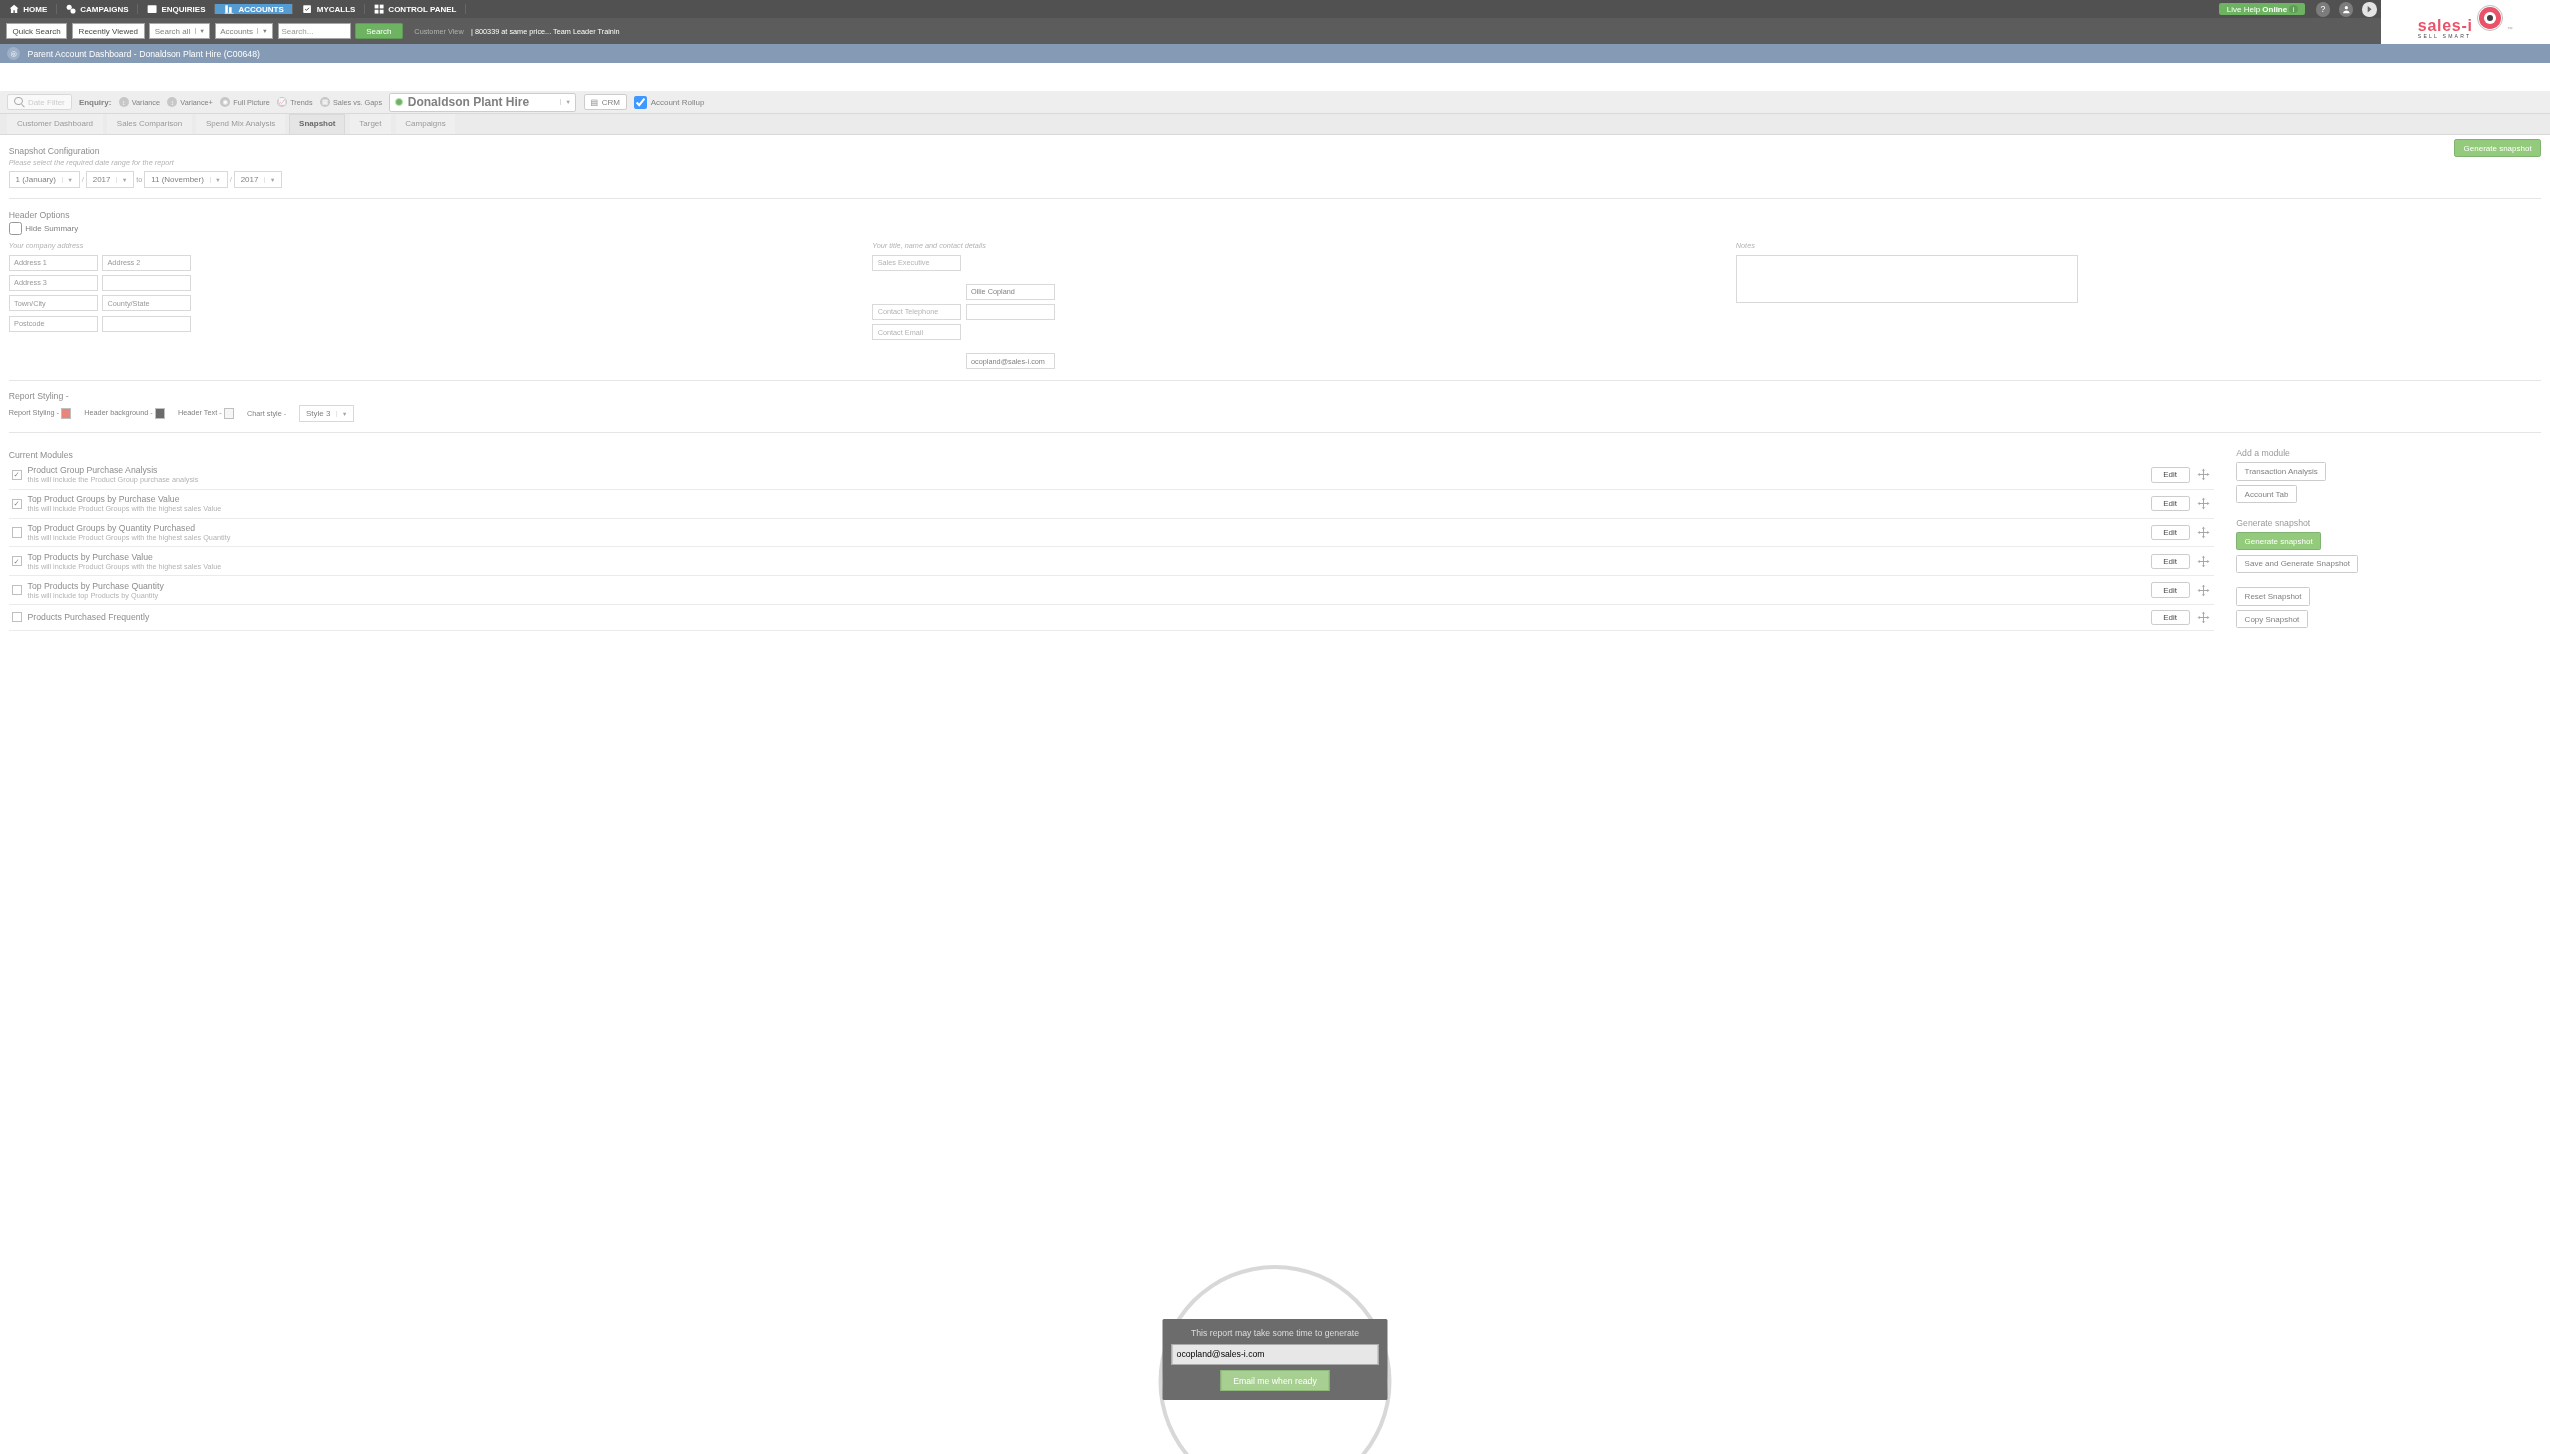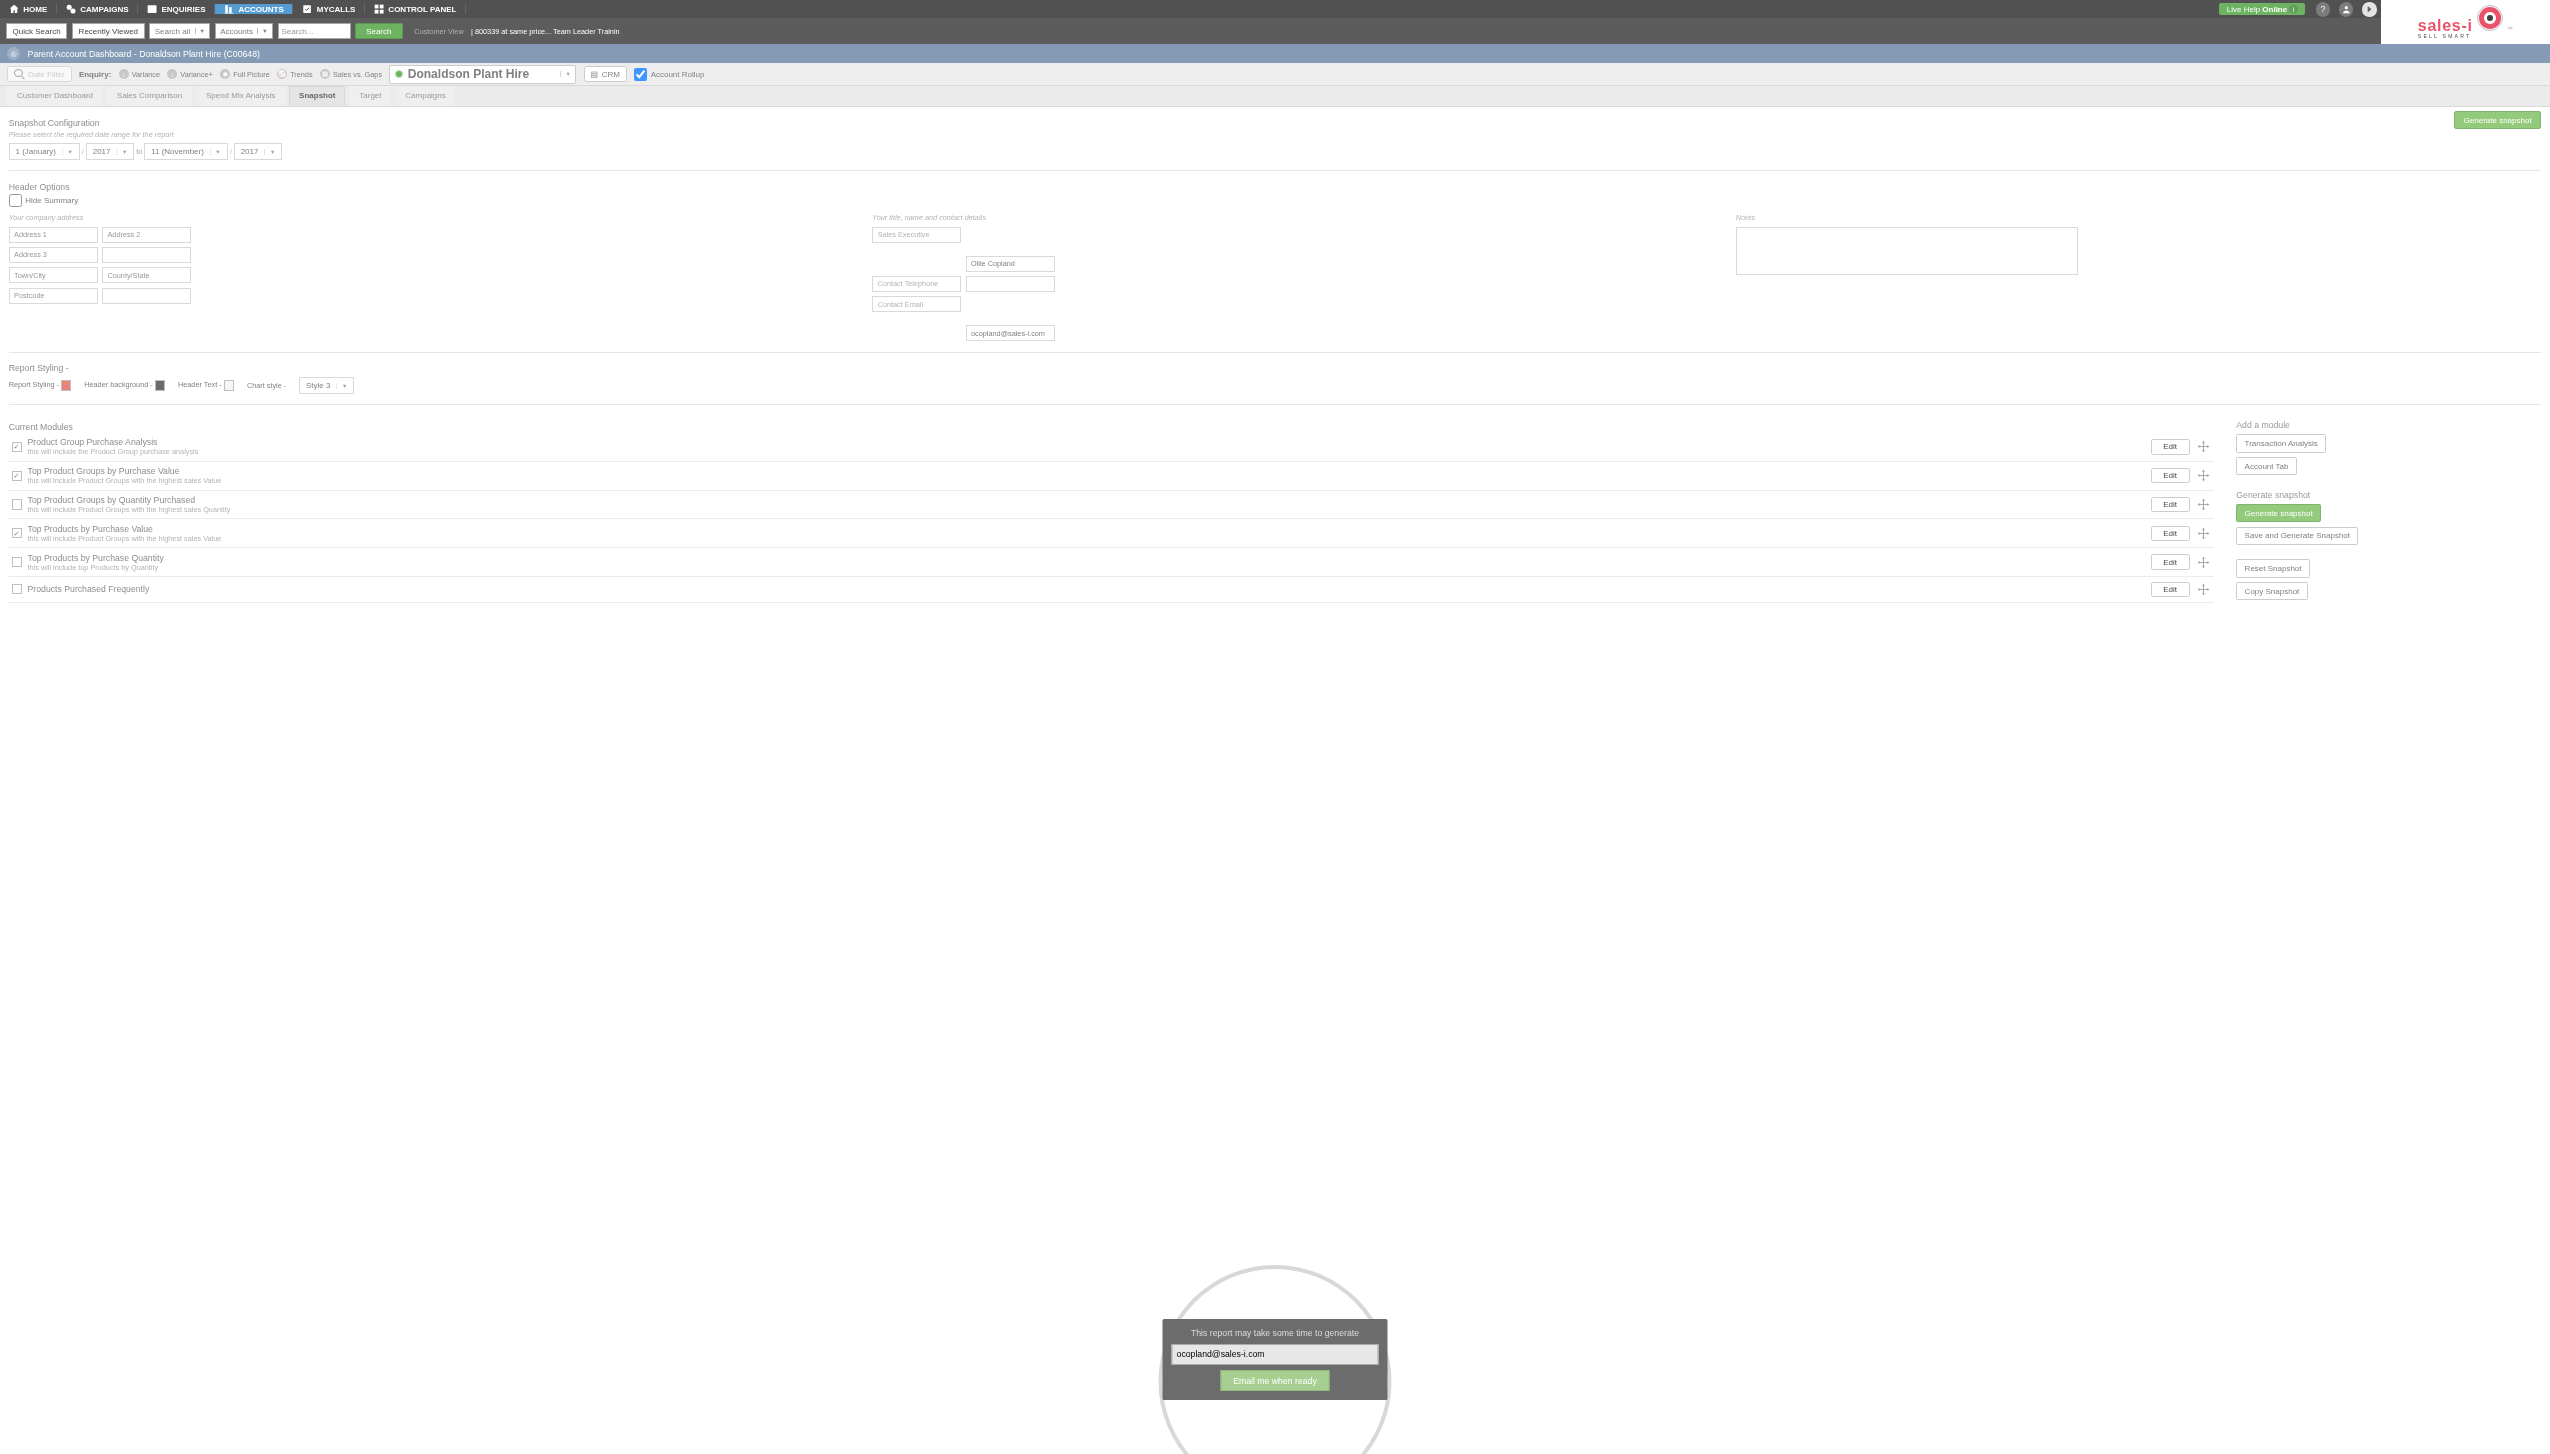--- a/index.html
+++ b/index.html
@@ -28,21 +28,21 @@
 .btn-small { background:#fff; border:0.7px solid #888; padding:2.9px 5.8px; font-size:8px; cursor:pointer; }
 .select-small { display:flex; align-items:center; background:#fff; border:0.7px solid #888; padding:2.2px 4.4px; font-size:8px; gap:4.4px;}
 .select-small .caret{border-left:0.7px solid #aaa; padding-left:3.6px; font-size:5.8px;}
 .search-input { background:#fff; border:0.7px solid #888; padding:2.9px; font-size:8px; width:73px;}
 .btn-green { background:#3c9a2e; color:#fff; border:0.7px solid #2a7a1f; padding:2.9px 10.2px; font-size:8px; border-radius:1.5px; cursor:pointer;}
 .cview-label{color:#999; font-size:7.3px; margin-left:7.3px;}
 .marquee{ color:#fff; font-size:7.3px; margin-left:2.9px; white-space:nowrap; overflow:hidden;}
 .pageheader { display:flex; align-items:center; height:19px; background:#5c7a9c; color:#fff; padding:0 7.3px; gap:7.3px;}
 .pageheader .hicon{width:13px;height:13px;border-radius:50%;background:#7e96b4;display:flex;align-items:center;justify-content:center;font-size:7.3px;}
 .pageheader .title{font-size:8.7px;}
-.filterbar { display:flex; align-items:center; height:23px; background:#e9e9e9; padding:0 7.3px; gap:7.3px; border-bottom:0.7px solid #ccc;}
+.filterbar { display:flex; align-items:center; height:23px; background:#e9e9e9; padding:0 7.3px; gap:7.3px; border-bottom:0.7px solid #ccc;margin-top:28px;}
 .date-filter{display:flex; align-items:center; gap:3.6px; border:0.7px solid #ccc; background:#f7f7f7; padding:2.2px 5.8px; font-size:8px; border-radius:2.2px;}
 .enq-label{ font-size:8px; color:#555; font-weight:bold;}
 .pill{display:flex; align-items:center; gap:2.9px; font-size:7.3px; color:#555;}
 .pill .dot{width:10.2px; height:10.2px; border-radius:50%; background:#b5b5b5; display:flex;align-items:center;justify-content:center; color:#fff; font-size:6.5px;}
 .acct-select{display:flex;align-items:center; border:0.7px solid #bbb; background:#fff; padding:1.5px 4.4px; gap:4.4px; border-radius:2.2px;}
 .acct-select .green-dot{width:8.7px;height:8.7px;border-radius:50%;background:#3c9a2e;border:1.5px solid #a2d598;}
 .acct-select .name{font-size:12px; font-weight:bold;}
 .acct-select .caret{border-left:0.7px solid #ccc; padding-left:4.4px; font-size:5.8px; color:#888;}
 .crm-btn{display:flex;align-items:center;gap:3.6px;border:0.7px solid #bbb;background:#fff;padding:2.2px 5.8px;border-radius:2.2px;}
 .checkbox-inline{display:flex;align-items:center;gap:3.6px;font-size:8px;}

